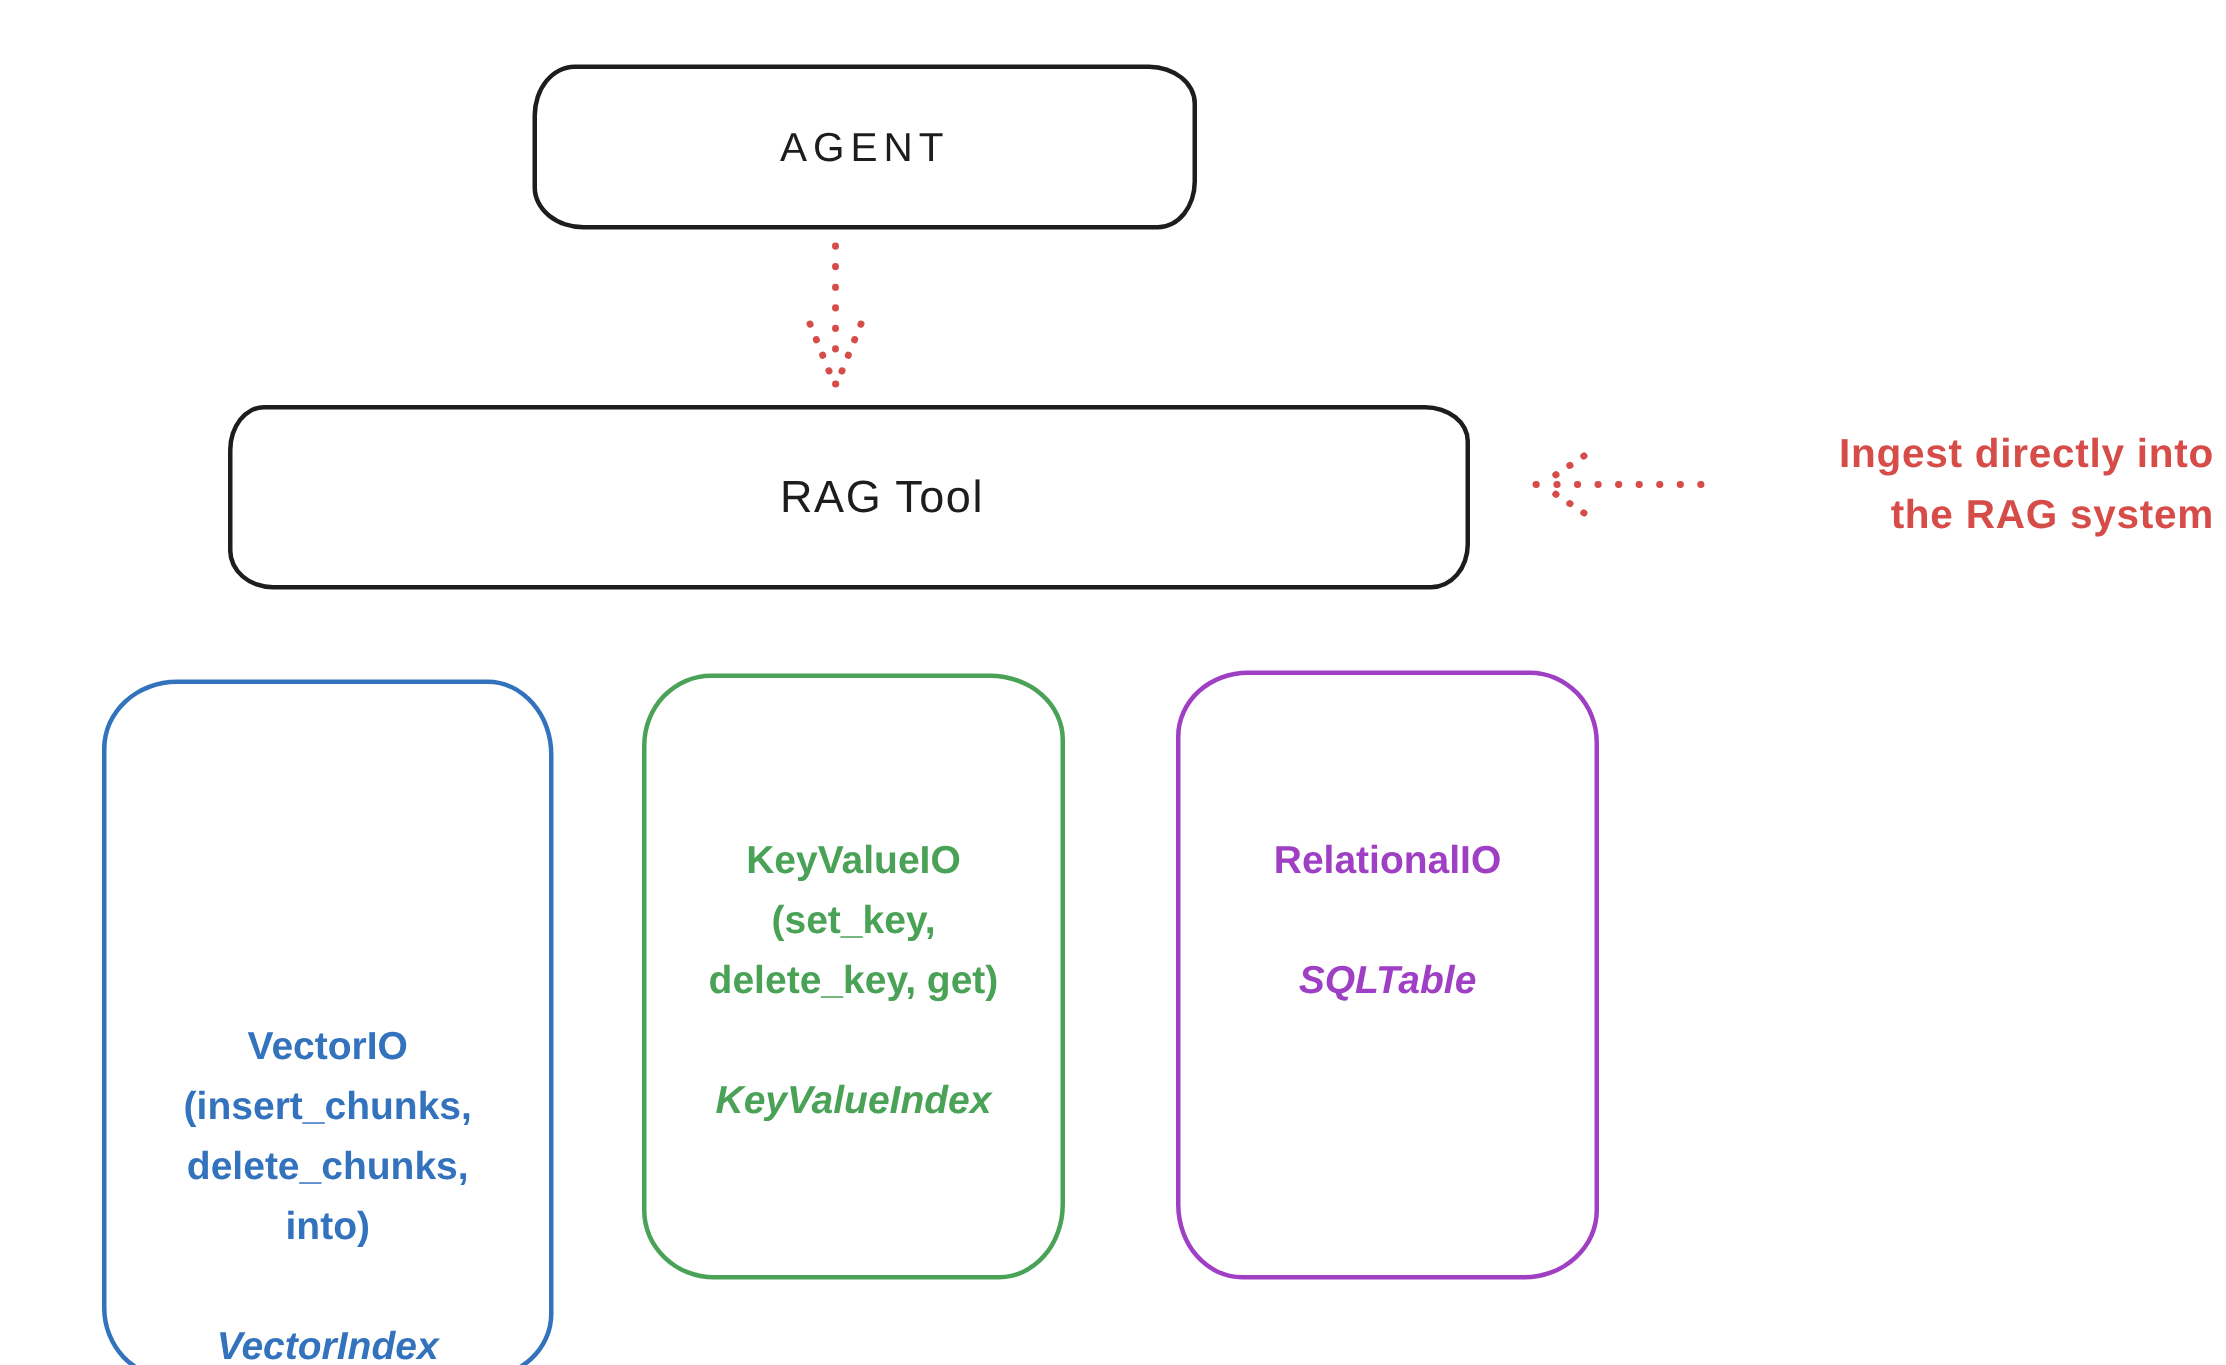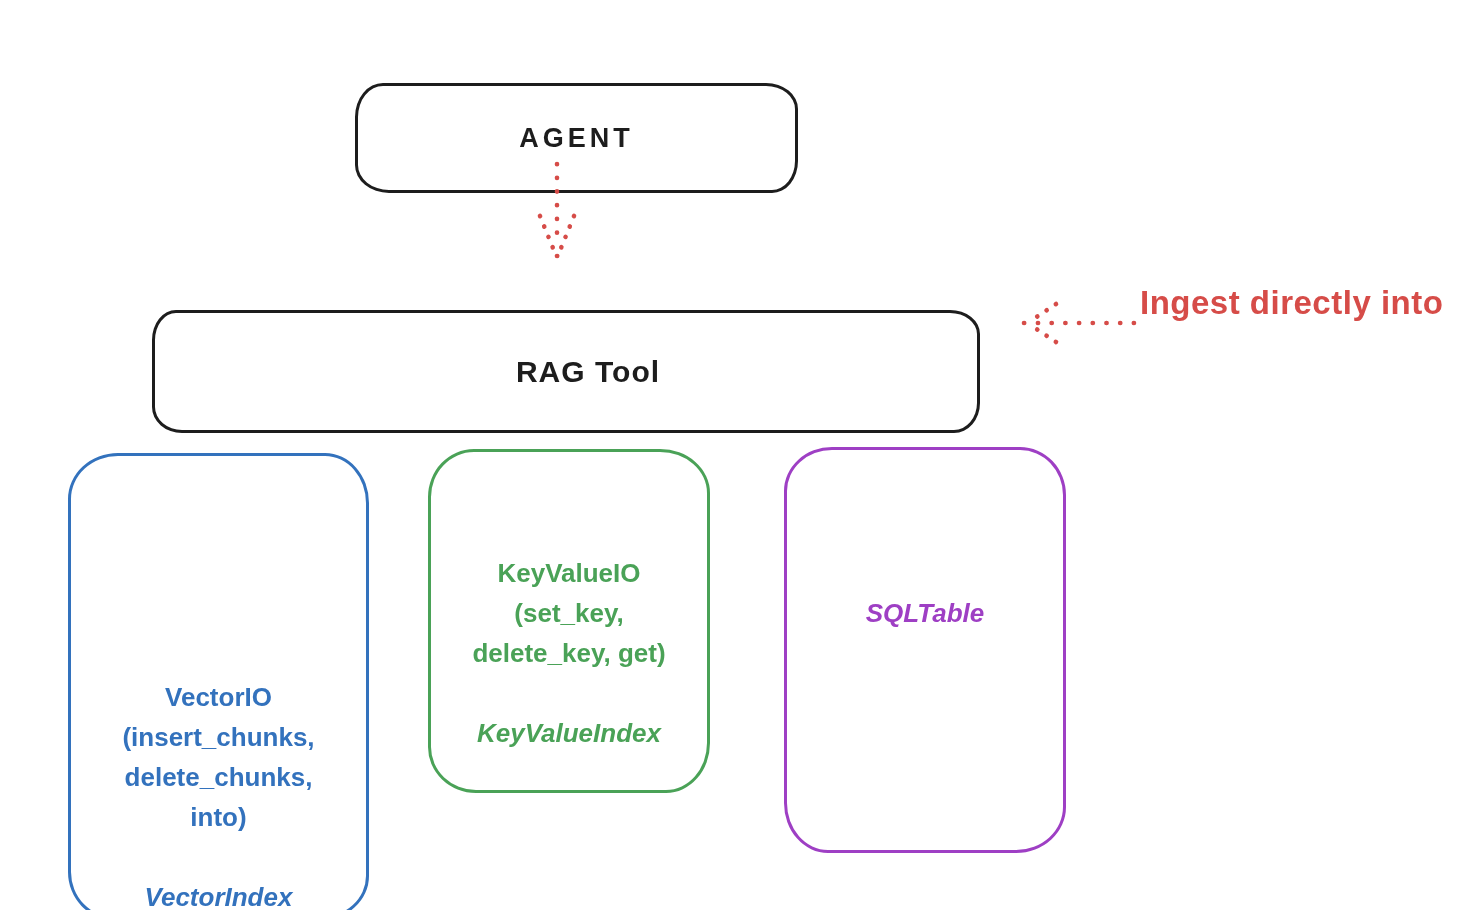--- a/index.html
+++ b/index.html
@@ -18,22 +18,21 @@
     position: absolute;
     background: var(--background, #ffffff);
     display: flex;
     align-items: center;
     justify-content: center;
   }
   
   .node-dark {
     border: 3.5px solid var(--stroke, #1d1d1d);
     color: var(--stroke, #1d1d1d);
-    font-weight: 700;
-    margin-top: 40px;
+    font-weight: 400;
   }
   .agent-node {
     left: 355px; top: 43px; width: 443px; height: 110px;
     border-radius: 28px 32px 26px 34px / 34px 26px 32px 28px;
     font-size: 27px; letter-spacing: 4px;
   }
   .rag-node {
     left: 152px; top: 270px; width: 828px; height: 123px;
     border-radius: 24px 30px 26px 30px / 30px 24px 30px 26px;
     font-size: 30px; letter-spacing: 1px; padding-left: 44px;
@@ -50,21 +49,21 @@
   .module-node .line { line-height: 40px; white-space: nowrap; }
   .module-node .index-label { line-height: 40px; margin-top: 40px; white-space: nowrap; font-style: italic; }
   .vector-node {
     left: 68px; top: 453px; width: 301px; height: 467px;
     border: 3.5px solid var(--blue, #3372bd); color: var(--blue, #3372bd);
     border-radius: 50px 44px 48px 46px / 46px 50px 44px 48px;
     padding-top: 66px;
     align-items: flex-end;
   }
   .keyvalue-node {
-    left: 428px; top: 449px; width: 282px; height: 344px;
+    left: 428px; top: 449px; width: 282px; height: 404px;
     border: 3.5px solid var(--green, #4aa257); color: var(--green, #4aa257);
     border-radius: 46px 50px 44px 48px / 48px 44px 50px 46px;
     padding-top: 101px;
   }
   .relational-node {
     left: 784px; top: 447px; width: 282px; height: 406px;
     border: 3.5px solid var(--purple, #9e3fc4); color: var(--purple, #9e3fc4);
     border-radius: 48px 46px 50px 44px / 44px 48px 46px 50px;
     padding-top: 103px;
   }
@@ -77,23 +76,23 @@
     stroke-width: 4.6;
     stroke-linecap: round;
     fill: none;
   }
   .dash-main { stroke-dasharray: 0.2 13.5; }
   .dash-head { stroke-dasharray: 0.2 11; }
   
   .ingest-note {
     position: absolute;
     left: 1140px; top: 282px; width: 336px;
-    text-align: left;
+    text-align: right;
     color: var(--red, #d64c48);
-    font-size: 33px;
+    font-size: 27px;
     font-weight: 700;
     line-height: 41px;
     letter-spacing: 0.5px;
   }
 </style>
 </head>
 <body>
 
 <div class="canvas">
 
@@ -114,20 +113,21 @@
 
   <svg class="arrow-svg arrow-left-svg" width="130" height="60" viewBox="0 0 130 60">
     <line class="dotline dash-main" x1="122" y1="29" x2="24" y2="29"></line>
     <line class="dotline dash-head" x1="44" y1="10" x2="17" y2="28"></line>
     <line class="dotline dash-head" x1="44" y1="48" x2="17" y2="30"></line>
     <line class="dotline dash-head" x1="12" y1="29" x2="12.2" y2="29"></line>
   </svg>
 
   <div class="ingest-note">
     <div>Ingest directly into</div>
+    <div>the RAG system</div>
   </div>
 
   <div class="node module-node vector-node">
     <div class="module-text">
       <div class="line">VectorIO</div>
       <div class="line">(insert_chunks,</div>
       <div class="line">delete_chunks,</div>
       <div class="line">into)</div>
       <div class="index-label">VectorIndex</div>
     </div>
@@ -137,17 +137,18 @@
     <div class="module-text">
       <div class="line">KeyValueIO</div>
       <div class="line">(set_key,</div>
       <div class="line">delete_key, get)</div>
       <div class="index-label">KeyValueIndex</div>
     </div>
   </div>
 
   <div class="node module-node relational-node">
     <div class="module-text">
+      <div class="line">RelationalIO</div>
       <div class="index-label">SQLTable</div>
     </div>
   </div>
 
 </div>
 
 </body></html>

